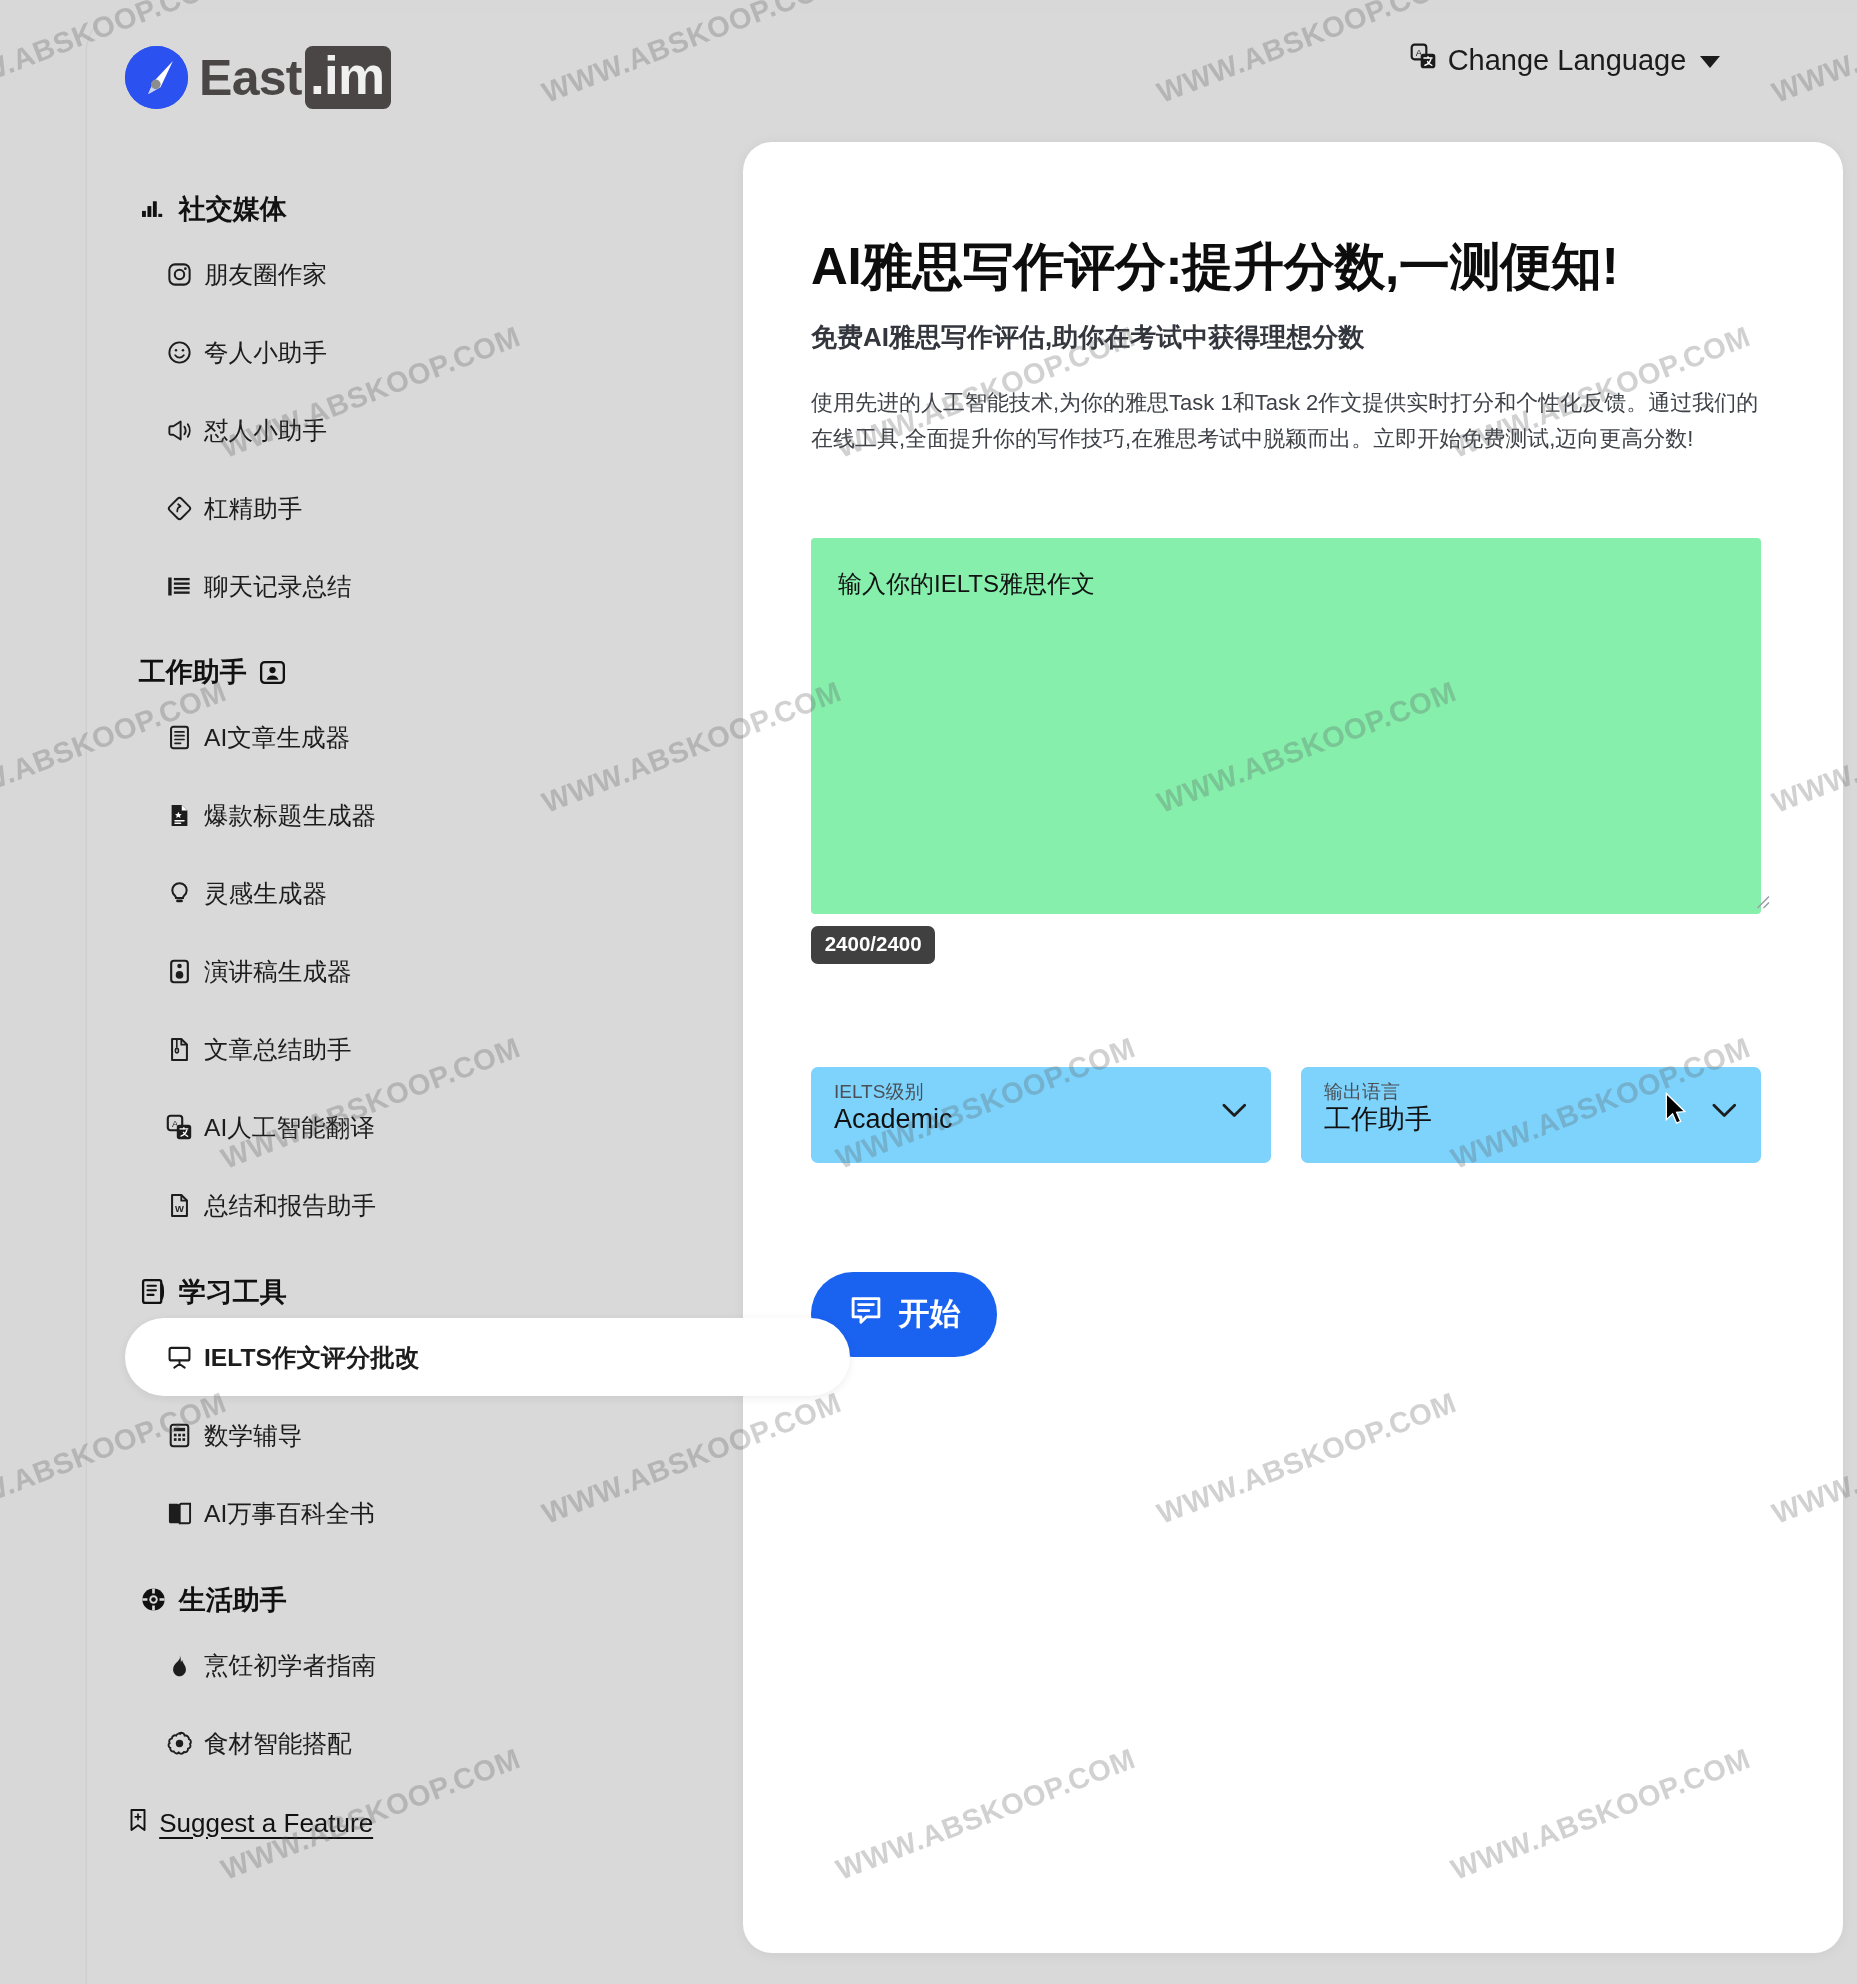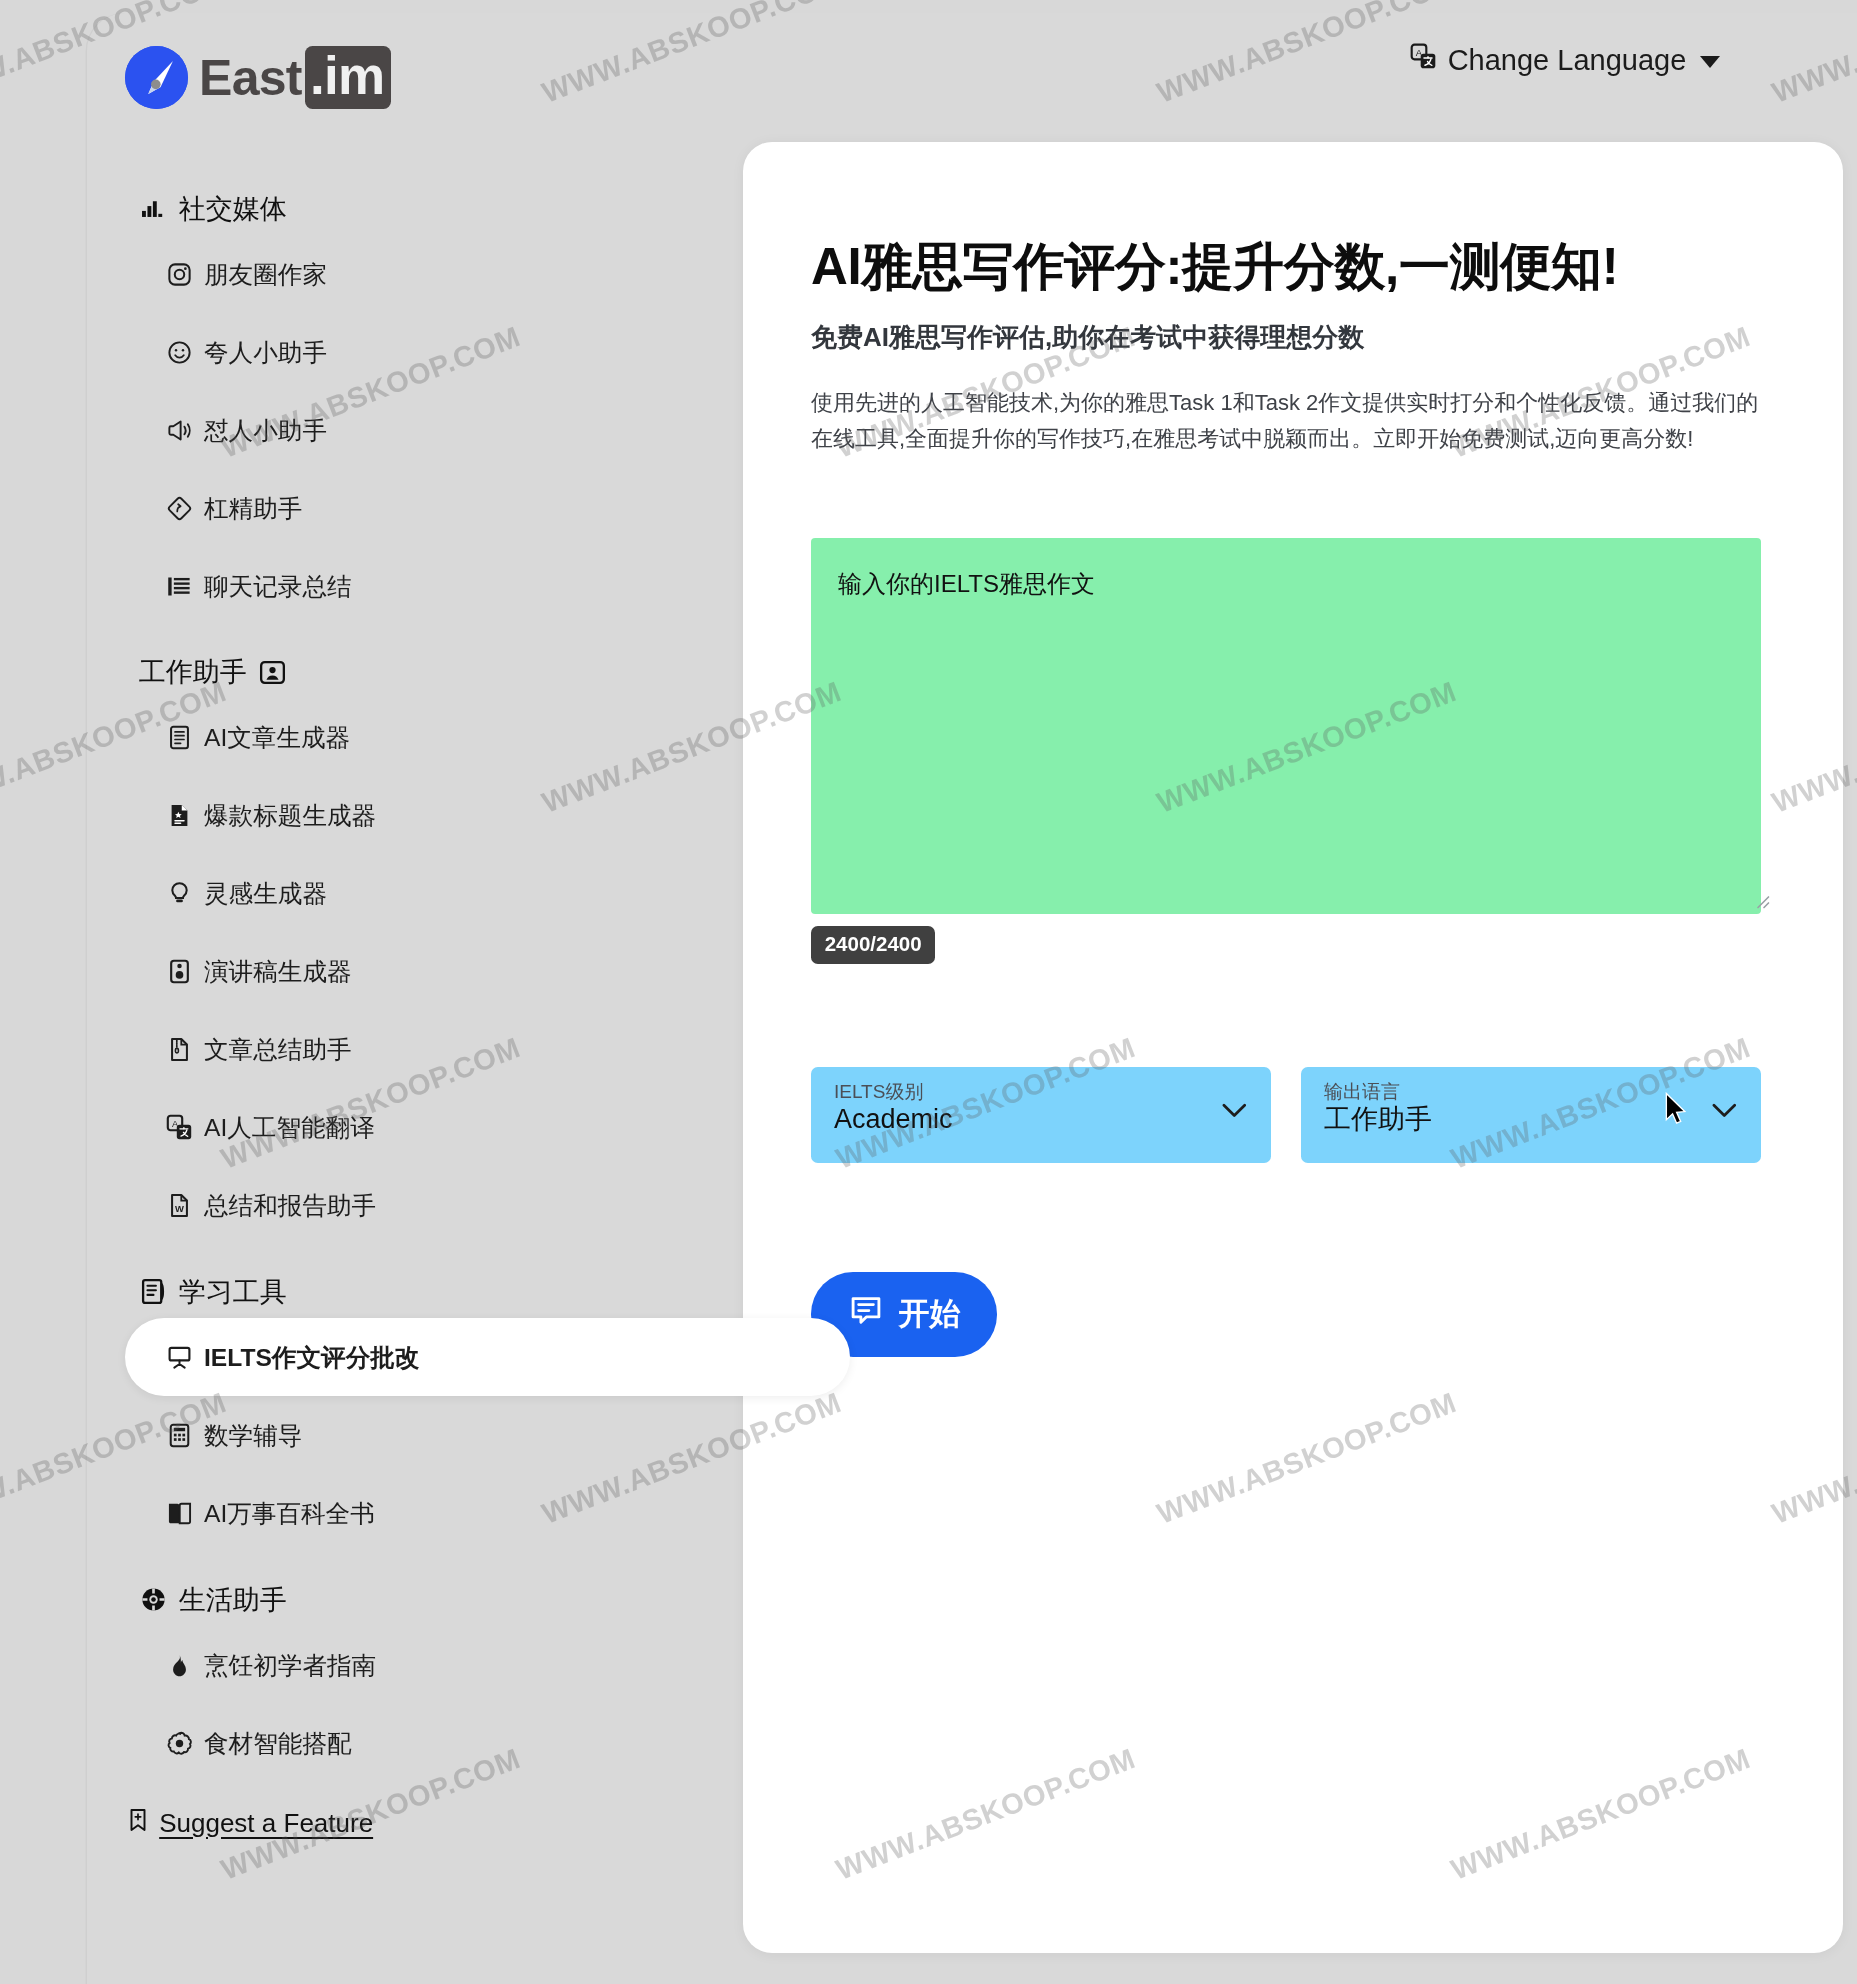--- a/index.html
+++ b/index.html
@@ -104,21 +104,21 @@
     height: 1848px;
     padding-left: 38px;
     padding-top: 36px;
   }
 
   .nav-group-title {
     display: flex;
     align-items: center;
     gap: 11px;
     font-size: 27px;
-    font-weight: 400;
+    font-weight: 700;
     color: #111;
     margin: 0 0 4.1px 13.7px;
     height: 45px;
   }
   .nav-group-title .gicon {
     width: 29px; height: 29px;
     display: inline-flex;
     align-items: center;
     justify-content: center;
     flex: 0 0 auto;

